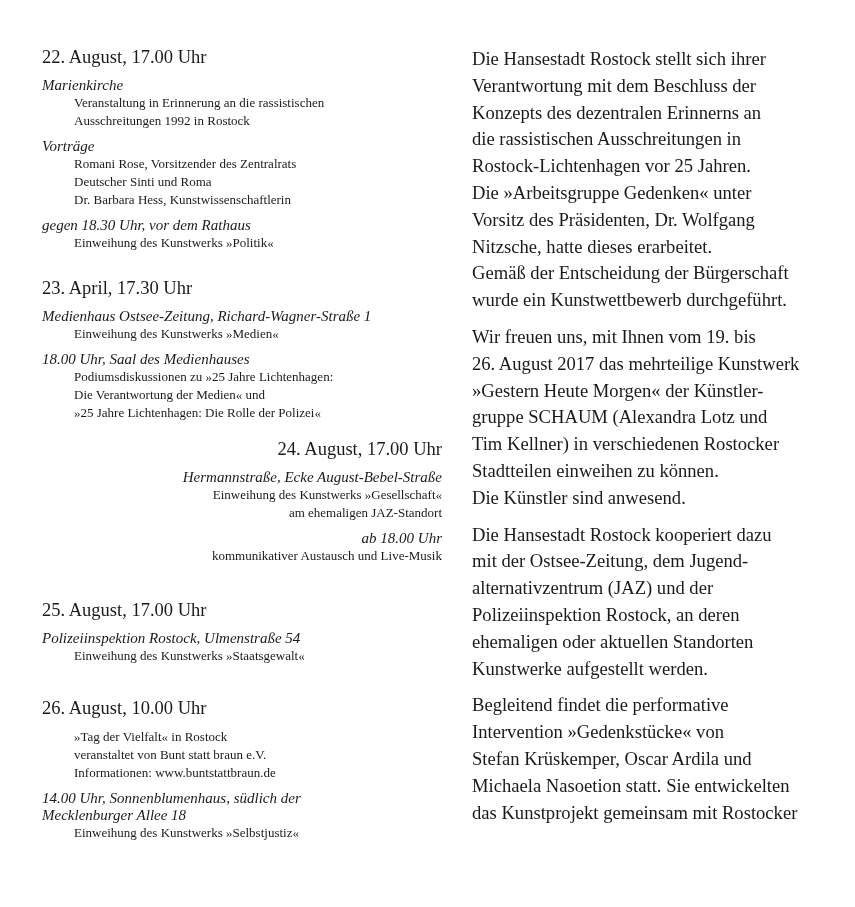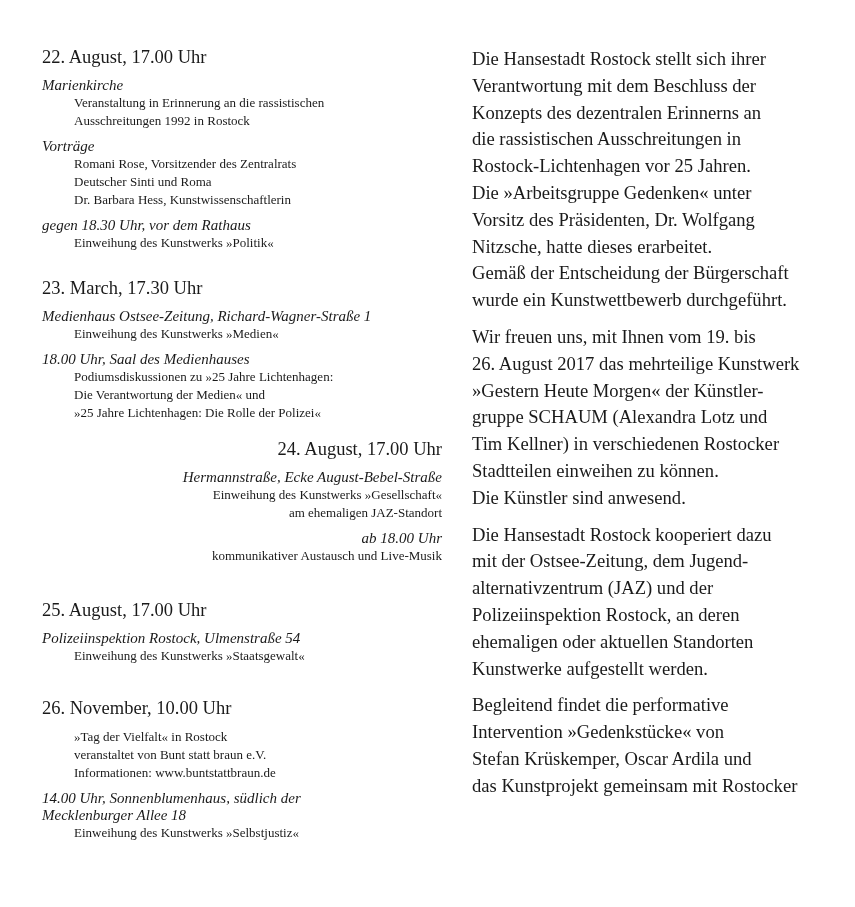--- a/index.html
+++ b/index.html
@@ -42,21 +42,21 @@
       <div class="entry-line">Deutscher Sinti und Roma</div>
       <div class="entry-line">Dr. Barbara Hess, Kunstwissenschaftlerin</div>
     </div>
     <div class="entry">
       <div class="entry-label">gegen 18.30 Uhr, vor dem Rathaus</div>
       <div class="entry-line">Einweihung des Kunstwerks »Politik«</div>
     </div>
   </div>
 
   <div class="event" id="event-1">
-    <h2 class="event-heading">23. March, 17.30 Uhr</h2>
+    <h2 class="event-heading">23. April, 17.30 Uhr</h2>
     <div class="entry">
       <div class="entry-label">Medienhaus Ostsee-Zeitung, Richard-Wagner-Straße 1</div>
       <div class="entry-line">Einweihung des Kunstwerks »Medien«</div>
     </div>
     <div class="entry">
       <div class="entry-label">18.00 Uhr, Saal des Medienhauses</div>
       <div class="entry-line">Podiumsdiskussionen zu »25 Jahre Lichtenhagen:</div>
       <div class="entry-line">Die Verantwortung der Medien« und</div>
       <div class="entry-line">»25 Jahre Lichtenhagen: Die Rolle der Polizei«</div>
     </div>
@@ -77,21 +77,21 @@
 
   <div class="event" id="event-3">
     <h2 class="event-heading">25. August, 17.00 Uhr</h2>
     <div class="entry">
       <div class="entry-label">Polizeiinspektion Rostock, Ulmenstraße 54</div>
       <div class="entry-line">Einweihung des Kunstwerks »Staatsgewalt«</div>
     </div>
   </div>
 
   <div class="event" id="event-4">
-    <h2 class="event-heading">26. November, 10.00 Uhr</h2>
+    <h2 class="event-heading">26. August, 10.00 Uhr</h2>
     <div class="entry">
       <div class="entry-line">»Tag der Vielfalt« in Rostock</div>
       <div class="entry-line">veranstaltet von Bunt statt braun e.V.</div>
       <div class="entry-line">Informationen: www.buntstattbraun.de</div>
     </div>
     <div class="entry">
       <div class="entry-label">14.00 Uhr, Sonnenblumenhaus, südlich der</div>
       <div class="entry-label">Mecklenburger Allee 18</div>
       <div class="entry-line">Einweihung des Kunstwerks »Selbstjustiz«</div>
     </div>
@@ -125,15 +125,16 @@
     <span class="para-line">mit der Ostsee-Zeitung, dem Jugend-</span>
     <span class="para-line">alternativzentrum (JAZ) und der</span>
     <span class="para-line">Polizeiinspektion Rostock, an deren</span>
     <span class="para-line">ehemaligen oder aktuellen Standorten</span>
     <span class="para-line">Kunstwerke aufgestellt werden.</span>
   </p>
   <p class="para">
     <span class="para-line">Begleitend findet die performative</span>
     <span class="para-line">Intervention »Gedenkstücke« von</span>
     <span class="para-line">Stefan Krüskemper, Oscar Ardila und</span>
+    <span class="para-line">Michaela Nasoetion statt. Sie entwickelten</span>
     <span class="para-line">das Kunstprojekt gemeinsam mit Rostocker</span>
   </p>
 </div>
 
 </body></html>

